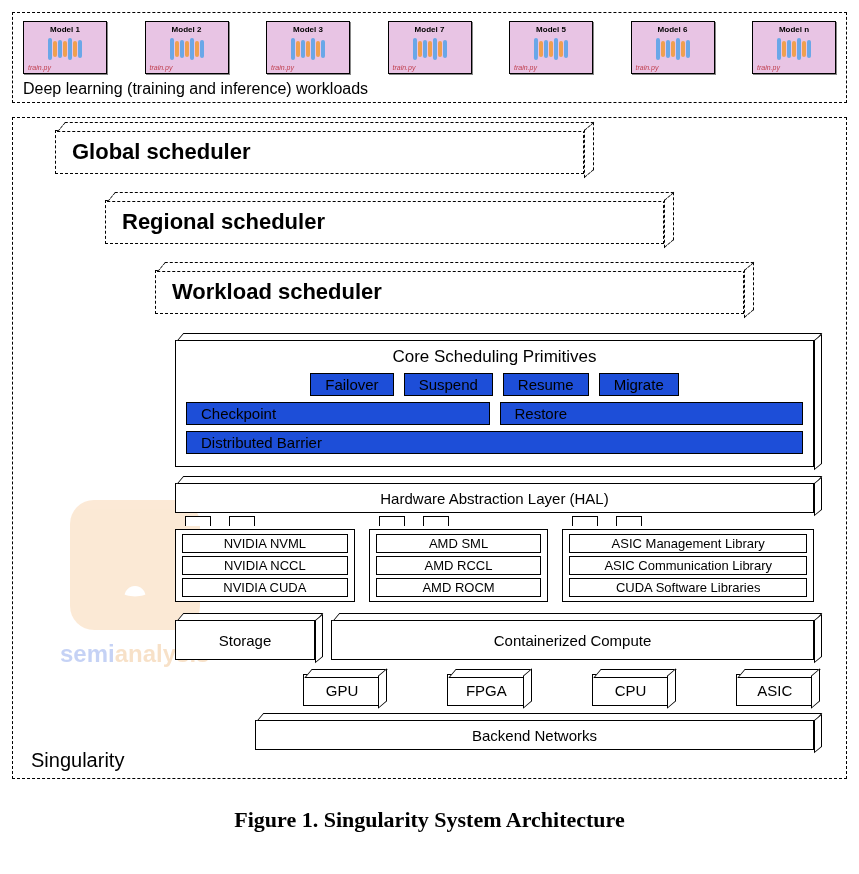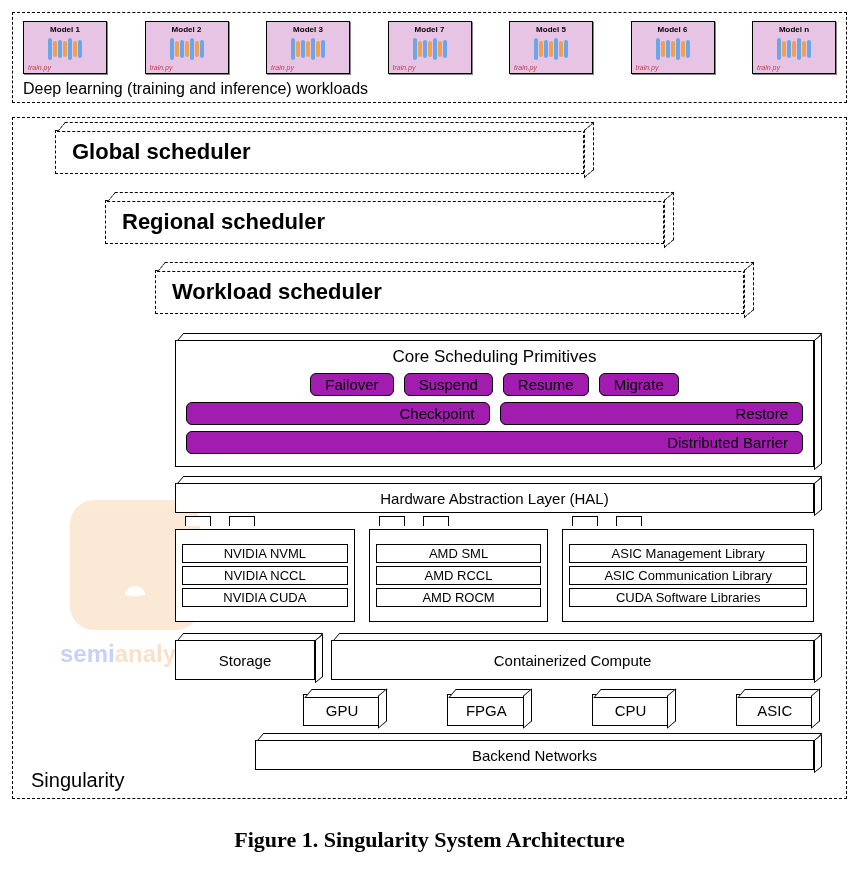--- a/index.html
+++ b/index.html
@@ -164,25 +164,25 @@
     border: 1.5px solid #000;
     transform: skewY(-40deg);
     background: #fff;
   }
   .solid3d.thin .face { padding: 4px 10px; text-align:center; font-size:15px; height:30px; display:flex; align-items:center; justify-content:center;}
 
   .core-title { text-align:center; font-size:17px; margin-bottom:6px; }
   .prim-row { display:flex; gap:10px; margin-bottom:6px; justify-content:center; }
   .prim {
     border:1.3px solid #000;
-    border-radius: 6px;
+    border-radius: 0;
     padding: 2px 14px;
     font-size: 15px;
-    text-align:right;
-    background:#a21caf;
+    text-align:left;
+    background:#1d4ed8;
   }
   .prim.wide { flex:1; }
 
   .tabs-row { display:flex; gap:14px; }
   .tab-group { flex:1; position:relative; }
   .tab-group .tabbar {
     position:absolute;
     top:-13px; left:10px; right:20px;
     height:6px;
     display:flex; gap:18px;
@@ -190,21 +190,21 @@
   .tab-group .tabbar span {
     width:26px; height:10px;
     border:1.3px solid #000;
     border-bottom:none;
     background:#fff;
   }
   .tab-group.wide { flex: 1.4; }
   .tab-body {
     border:1.3px solid #000;
     background:#fff;
-    padding:11px 6px;
+    padding:1px 6px;
     position:relative;
   }
   .lib {
     border:1.2px solid #000;
     font-size:13px;
     text-align:center;
     padding:1px 4px;
     margin:3px 0;
     background:#fff;
   }

